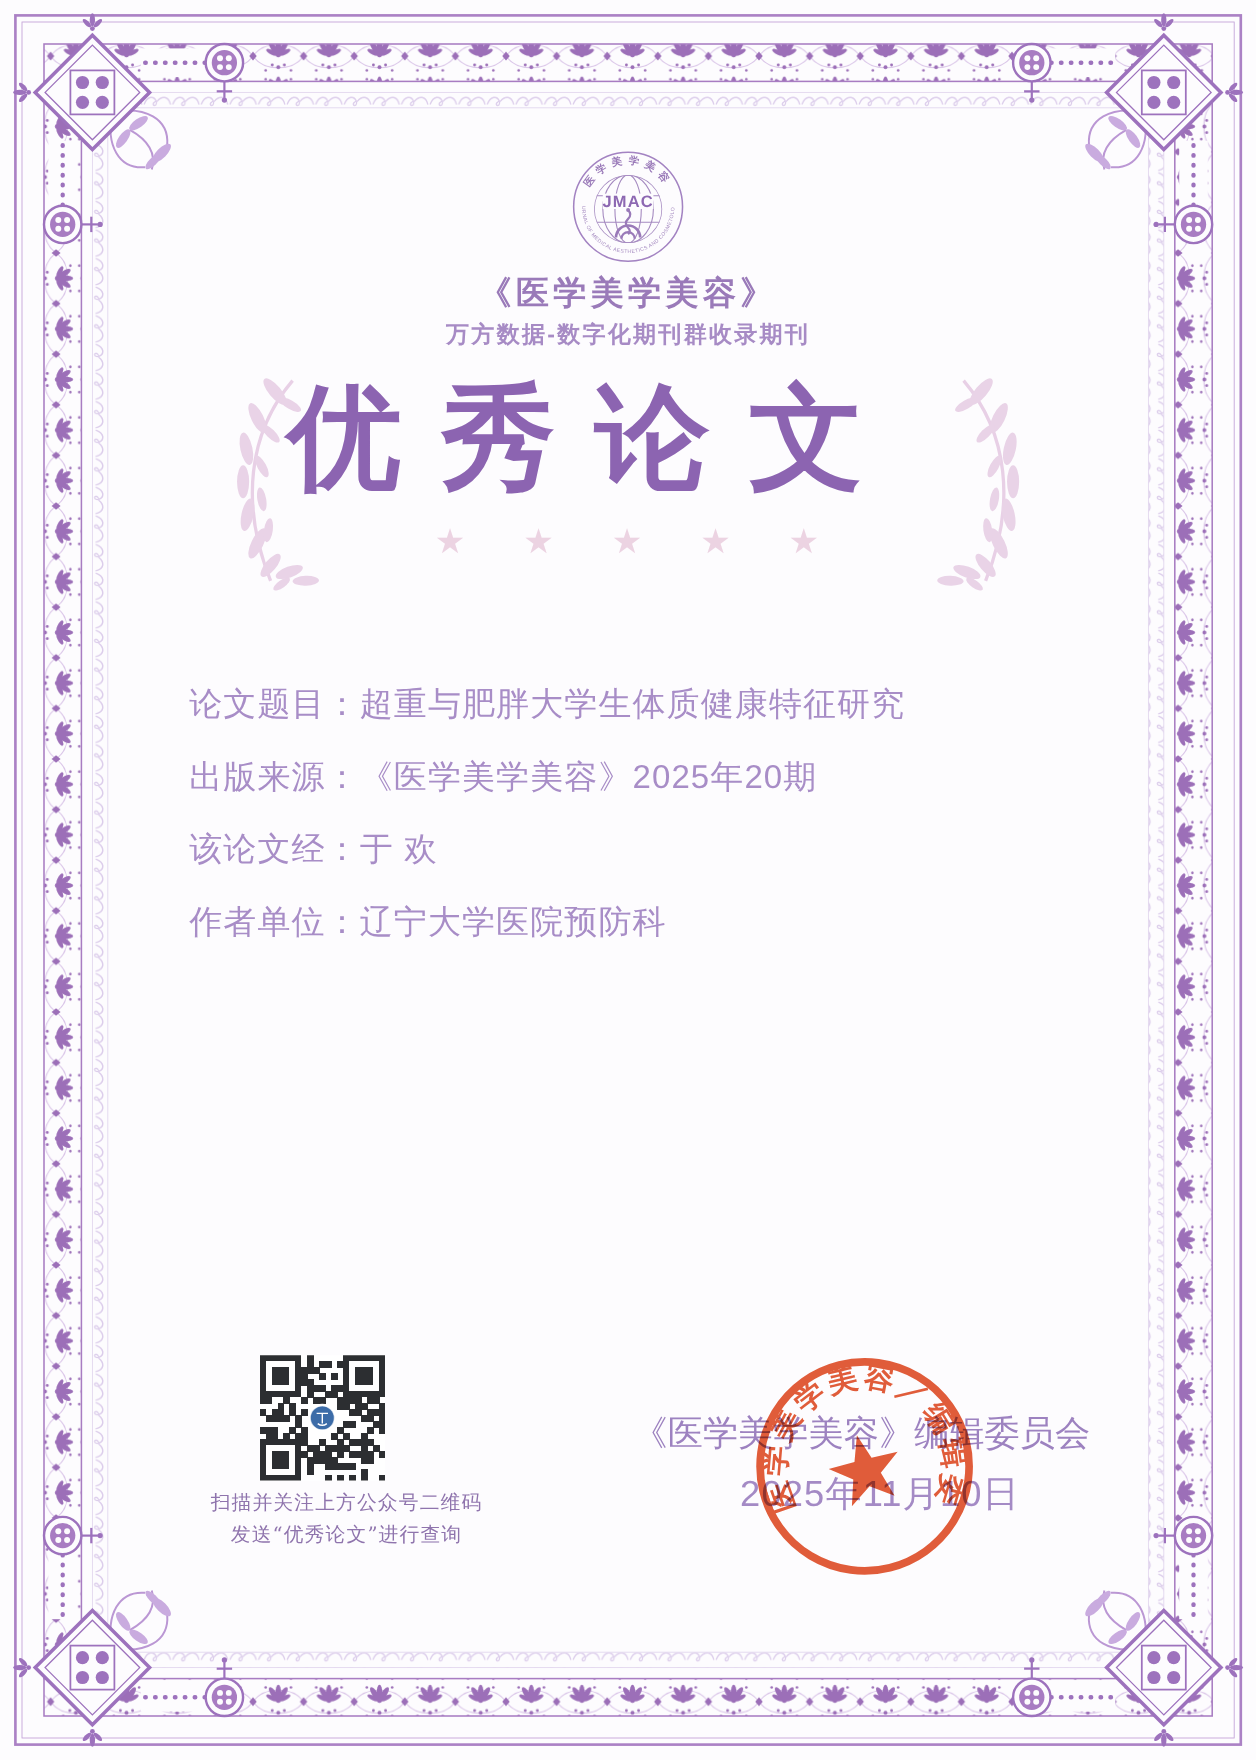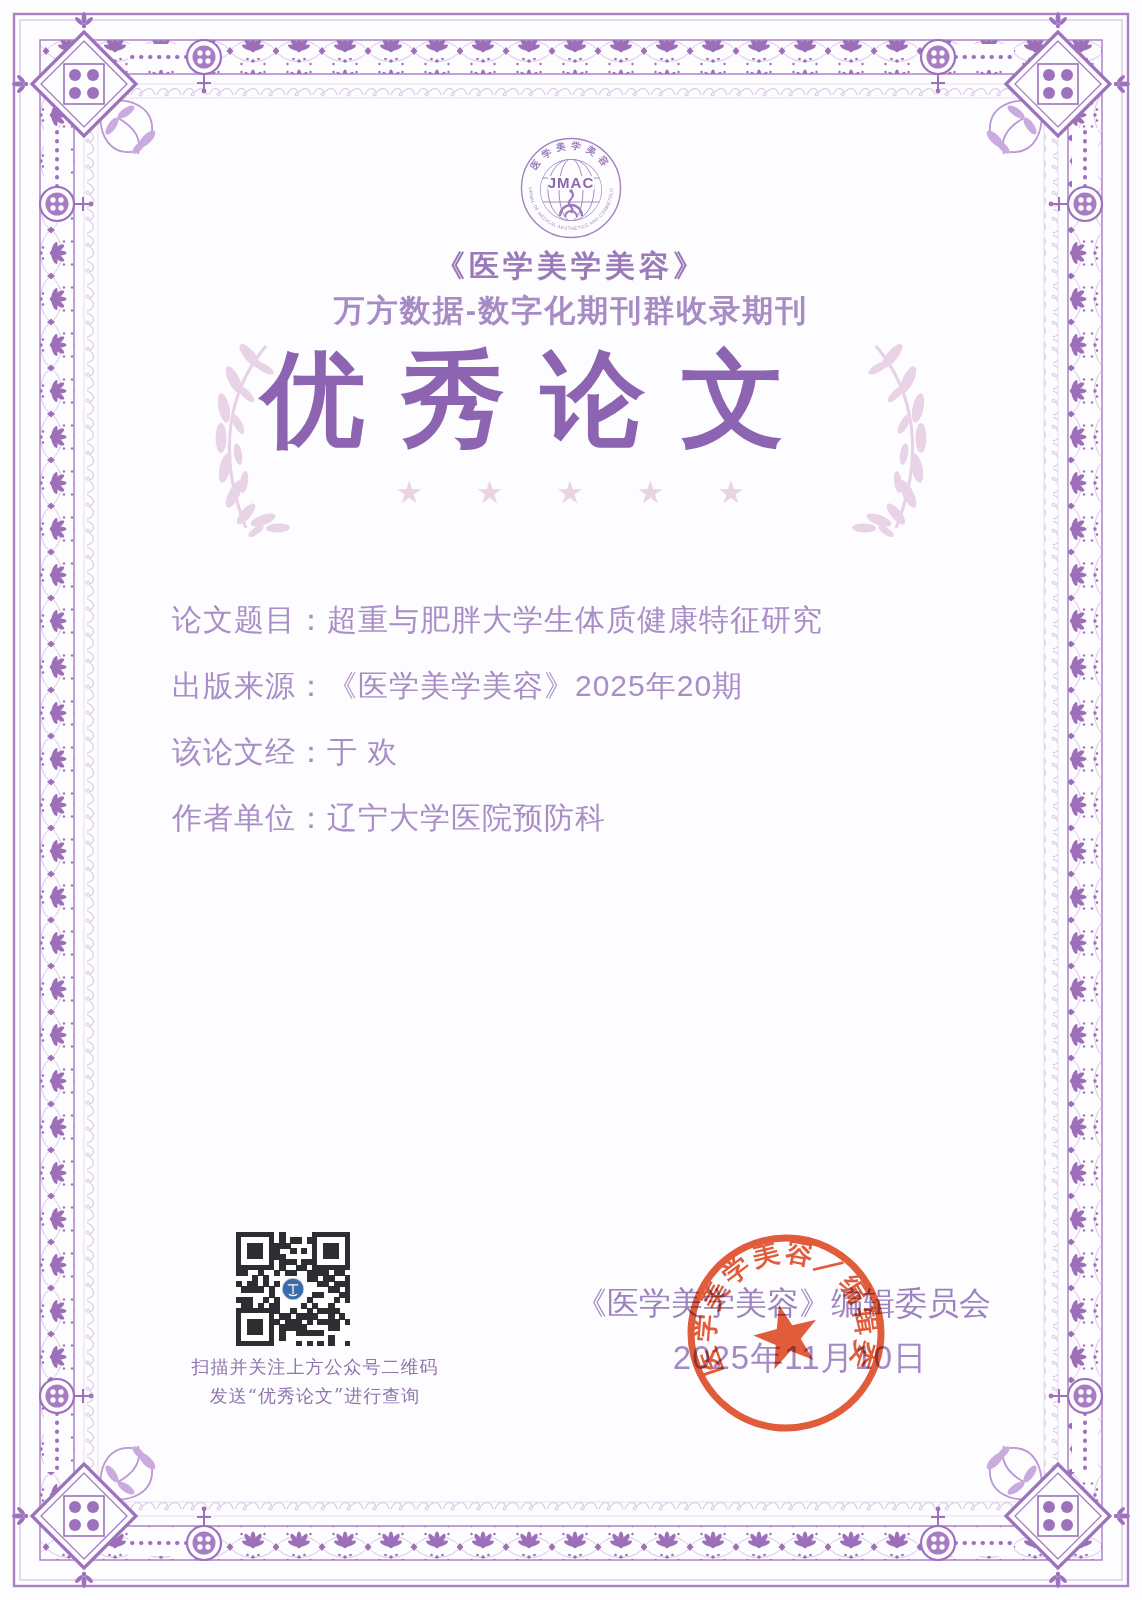--- a/index.html
+++ b/index.html
@@ -11,32 +11,32 @@
   .abs{position:absolute;}
   svg{display:block;}
   .frame-svg{left:0;top:0;}
   .journal-name{
     left:0;top:246px;width:1142px;text-align:center;
     font-family:"Liberation Serif","DejaVu Serif",serif;
     font-size:30px;font-weight:bold;color:#9a7ab9;letter-spacing:4px;
   }
   .index-line{
     left:0;top:290px;width:1142px;text-align:center;
-    font-size:31px;font-weight:600;color:#a78bc5;letter-spacing:2px;
+    font-size:21px;font-weight:600;color:#a78bc5;letter-spacing:2px;
   }
   .cert-title{
     left:0;top:326px;width:1046px;height:148px;line-height:148px;text-align:center;
     font-family:"Liberation Serif","DejaVu Serif",serif;
     font-size:104px;font-weight:bold;color:#8c64b1;letter-spacing:36px;text-indent:36px;
   }
   .stars{
     left:0;top:474px;width:1142px;text-align:center;
     font-size:31px;color:#ecd3e2;word-spacing:40px;letter-spacing:2px;
   }
-  .fields{left:172px;top:600px;}
+  .fields{left:172px;top:620px;}
   .field{height:66px;font-size:30px;color:#a88dc7;letter-spacing:1px;white-space:nowrap;}
   .para{left:172px;top:915px;width:820px;font-size:30px;color:#a88dc7;letter-spacing:1px;}
   .para-line{line-height:75px;white-space:nowrap;}
   .indent{text-indent:2em;}
   .qr-caption{
     left:150px;top:1352px;width:330px;text-align:center;
     font-family:"DejaVu Serif","Liberation Serif",serif;
     font-size:18px;color:#8f74ad;line-height:29px;letter-spacing:1px;
   }
   .issuer{left:575px;top:1282px;font-size:32px;color:#9d82c0;white-space:nowrap;}

